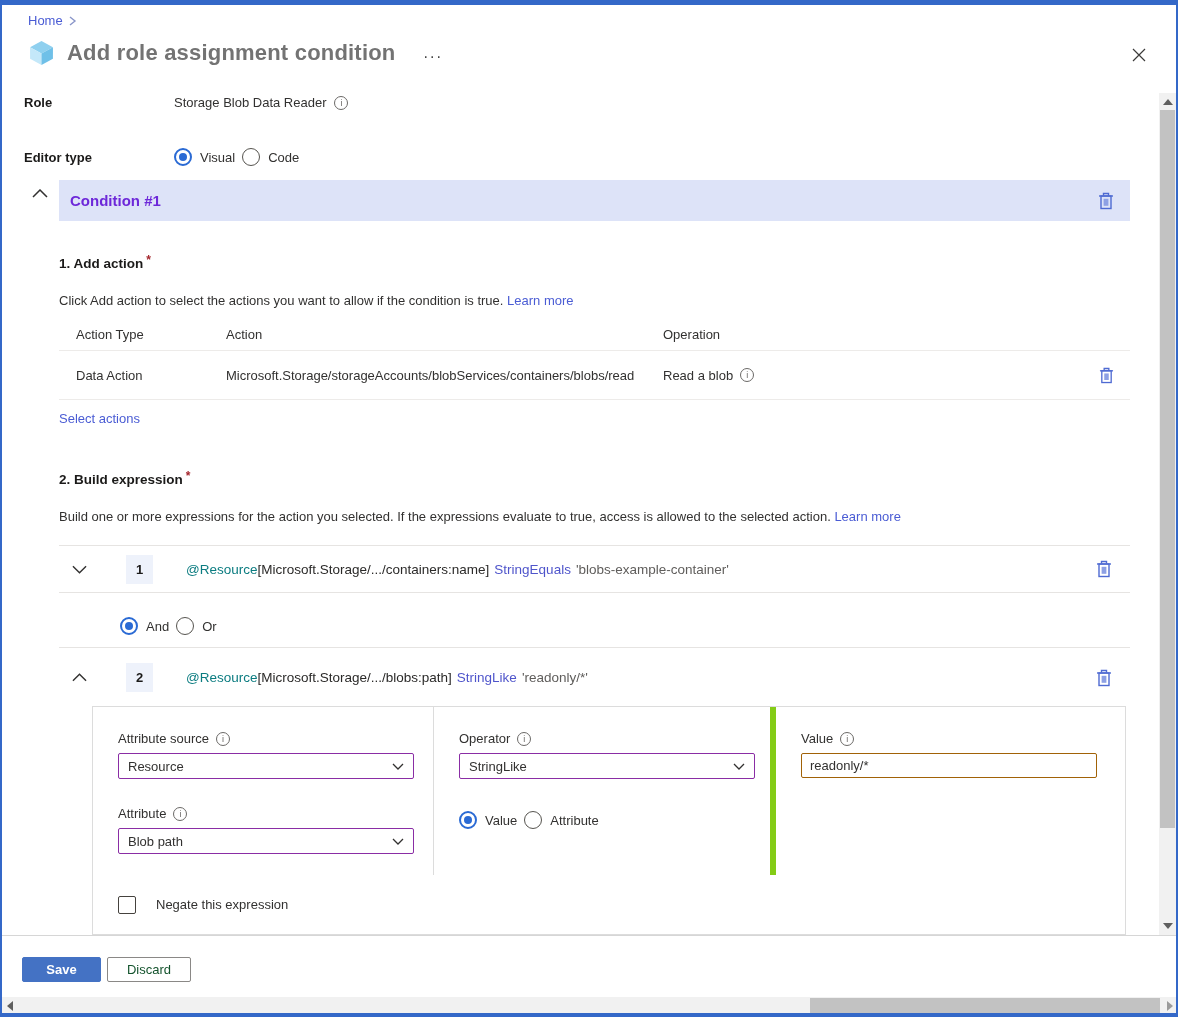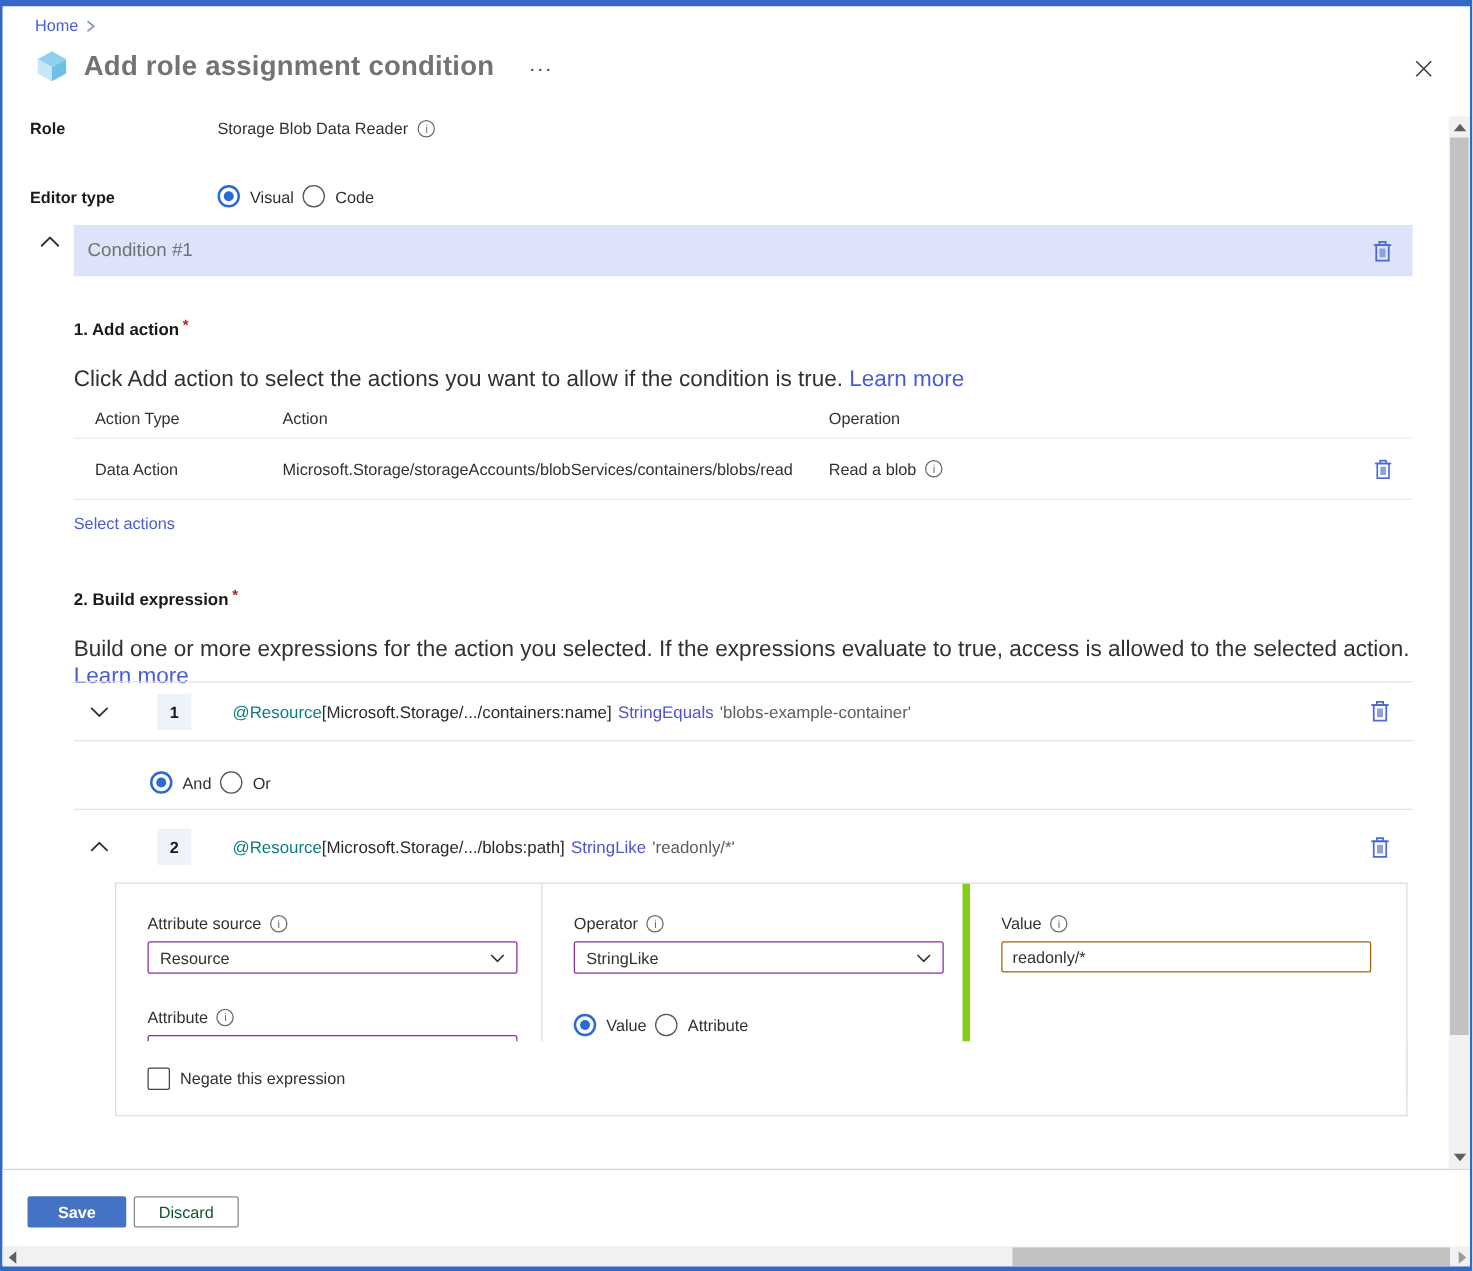--- a/index.html
+++ b/index.html
@@ -25,27 +25,27 @@
   .radio-item { display:flex; align-items:center; gap:8px; cursor:pointer; }
   .radio { width:18px; height:18px; border-radius:50%; border:1px solid #56544f; background:#fff; flex:0 0 auto; position:relative; }
   .radio.sel { border:2px solid #2a6ad4; }
   .radio.sel::after { content:""; position:absolute; inset:3px; border-radius:50%; background:#2a6ad4; }
   .checkbox { width:18px; height:18px; border:1px solid #45423e; border-radius:2px; background:#fff; flex:0 0 auto; }
 
   
   .cond-chevron { position:absolute; top:181px; left:30px; background:none; border:none; cursor:pointer; }
   .cond-header { position:absolute; top:175px; left:57px; width:1071px; height:41px; background:#dde3f8;
                  display:flex; align-items:center; padding:0 14px 0 11px; }
-  .cond-title { font-size:15px; font-weight:400; color:#737373; }
+  .cond-title { font-size:15px; font-weight:700; color:#6d28d9; }
   .spacer { flex:1; }
   .icon-btn { background:none; border:none; cursor:pointer; padding:2px; line-height:0; }
 
   .section-heading { position:absolute; left:57px; font-size:13.5px; font-weight:700; color:#1b1a19; }
   .req { color:#a4262c; font-weight:700; margin-left:3px; position:relative; top:-4px; font-size:12px; }
-  .section-desc { position:absolute; left:57px; font-size:18px; color:#323130; }
+  .section-desc { position:absolute; left:57px; font-size:13px; color:#323130; }
 
   
   .action-table { position:absolute; top:313px; left:57px; width:1071px; }
   .tbl-head, .tbl-row { display:flex; align-items:center; padding-left:17px; }
   .tbl-head { height:32px; color:#323130; }
   .tbl-row  { height:50px; border-top:1px solid #edebe9; border-bottom:1px solid #edebe9; }
   .col-type { width:150px; flex:0 0 auto; }
   .col-action { width:437px; flex:0 0 auto; }
   .col-op { flex:1; display:flex; align-items:center; gap:7px; }
   .tbl-row .icon-btn { margin-right:14px; }
@@ -71,21 +71,21 @@
   .panel-col.c1 { width:341px; border-right:1px solid #dcdcdc; }
   .panel-col.c2 { width:342px; border-right:6px solid #84cc16; }
   .panel-col.c3 { flex:1; }
   .fld-label { display:flex; align-items:center; gap:7px; margin-bottom:7px; color:#323130; }
   .dropdown { width:296px; height:26px; border:1px solid #8a2da5; border-radius:2px; background:#fff;
               display:flex; align-items:center; justify-content:space-between; padding:0 9px; cursor:pointer; color:#323130; }
   .gap-lg { height:27px; }
   .text-input { width:296px; height:25px; border:1px solid #a16207; border-radius:2px; padding:0 8px; font:13px "Liberation Sans",sans-serif; color:#323130; }
   .panel-radios { margin-top:32px; }
 
-  .negate-box { position:absolute; top:828px; left:90px; width:1034px; height:60px; border:1px solid #dcdcdc; border-top:none; display:flex; align-items:center; gap:8px; padding-left:25px; background:#fff; }
+  .negate-box { position:absolute; top:870px; left:90px; width:1034px; height:60px; border:1px solid #dcdcdc; border-top:none; display:flex; align-items:center; gap:20px; padding-left:25px; background:#fff; }
 
   
   .footer { position:absolute; top:930px; left:0; right:0; bottom:0; background:#fff; border-top:1px solid #d6d6d6; z-index:6; }
   .footer-btns { position:absolute; top:21px; left:20px; display:flex; gap:6px; }
   .btn { height:25px; padding:0 14px; font:13px "Liberation Sans",sans-serif; border-radius:2px; cursor:pointer; }
   .btn.primary { background:#4472c4; border:1px solid #4472c4; color:#fff; font-weight:700; min-width:79px; }
   .btn.secondary { background:#fff; border:1px solid #8a8886; color:#14532d; min-width:84px; }
 
   
   .v-scroll { position:absolute; top:88px; right:0; width:17px; height:842px; background:#f1f1f1; z-index:5; }

